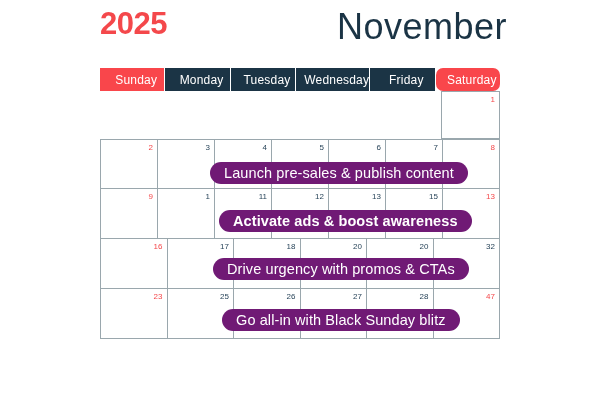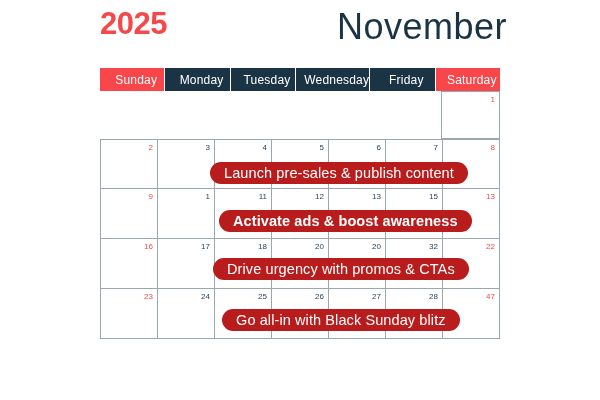--- a/index.html
+++ b/index.html
@@ -61,21 +61,21 @@
     color: #ffffff;
     font-size: 12px;
     display: flex;
     align-items: center;
     justify-content: center;
     letter-spacing: 0.2px;
     border-right: 1px solid #ffffff;
     box-sizing: border-box;
     padding-left: 8px;
   }
-  .dow-cell:last-child { border-right: none; }
+  .dow-cell:last-child { border-right: none; border-radius: 7px; }
   .dow-cell.weekend { background: #F9464B; }
 
   
   .grid {
     position: absolute;
     left: 100px;
     top: 91px;
     width: 400px;
     height: 300px;
   }
@@ -113,21 +113,21 @@
     font-size: 8px;
     color: #29455a;
     line-height: 10px;
   }
   .daynum.red { color: #F4484B; }
 
   
   .pill {
     position: absolute;
     height: 22px;
-    background: #b91c1c;
+    background: #701a75;
     color: #ffffff;
     border-radius: 11px;
     display: flex;
     align-items: center;
     justify-content: center;
     font-size: 14.5px;
     letter-spacing: 0.1px;
     white-space: nowrap;
     padding: 0 14px;
     box-sizing: border-box;
@@ -228,31 +228,25 @@
       </div>
     <div class="day">
         <span class="daynum">20</span>
       </div>
     <div class="day">
         <span class="daynum">20</span>
       </div>
     <div class="day">
         <span class="daynum">32</span>
       </div>
-    <div class="day">
-        <span class="daynum red">22</span>
-      </div>
   </div>
 
   <div class="week">
     <div class="day first-col">
         <span class="daynum red">23</span>
-      </div>
-    <div class="day">
-        <span class="daynum">24</span>
       </div>
     <div class="day">
         <span class="daynum">25</span>
       </div>
     <div class="day">
         <span class="daynum">26</span>
       </div>
     <div class="day">
         <span class="daynum">27</span>
       </div>

